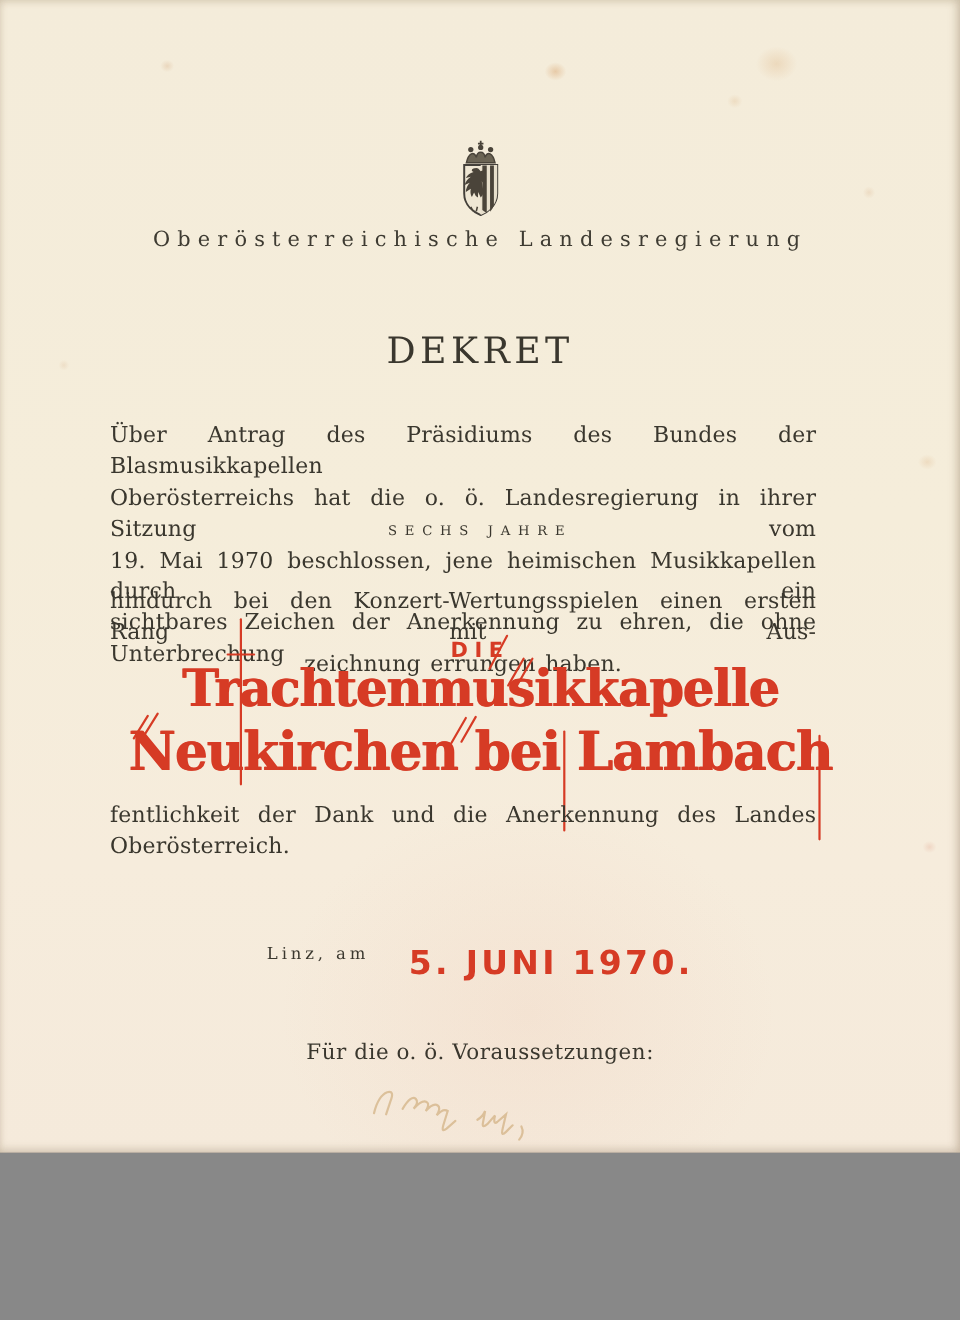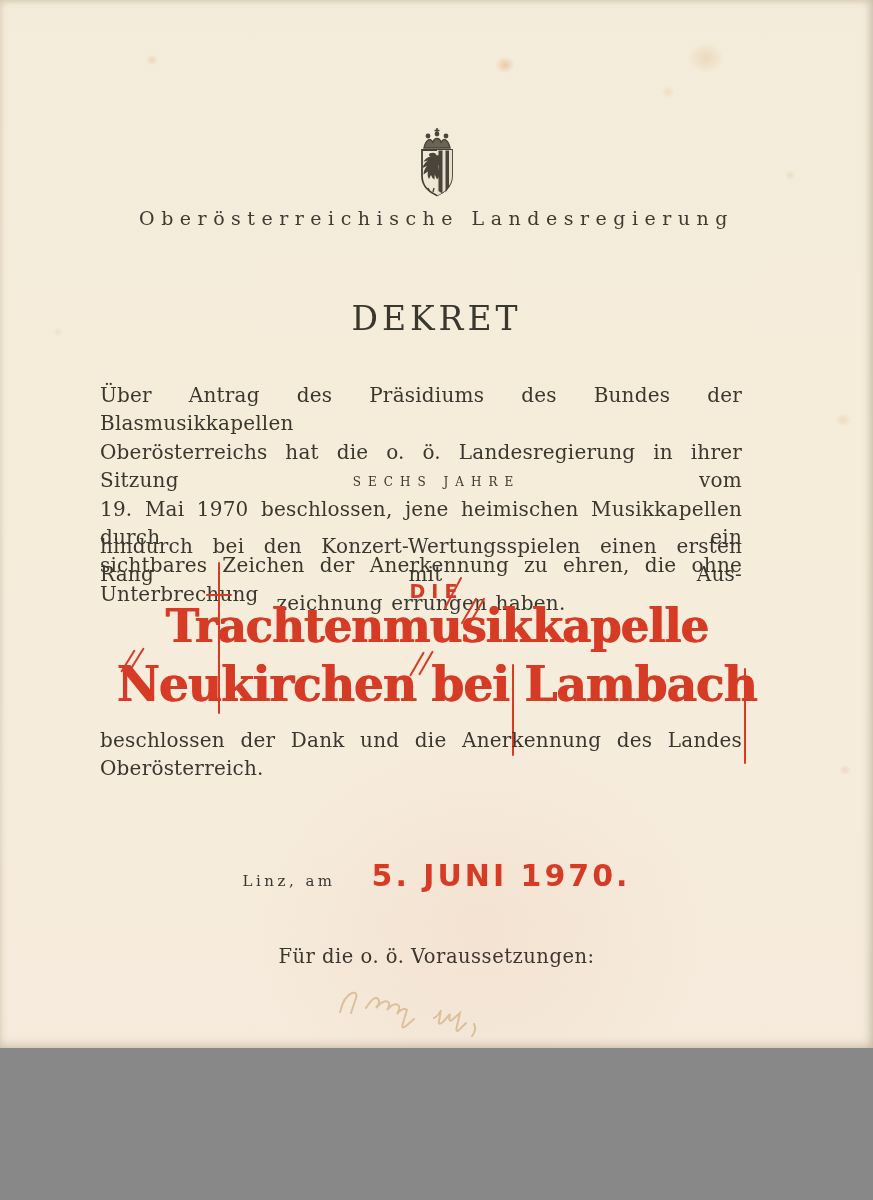--- a/index.html
+++ b/index.html
@@ -48,21 +48,21 @@
     font-weight:bold;
     text-shadow:1px 0 0 currentColor;
     transform:scaleY(1.04);
     white-space:nowrap;
   }
   .name1{top:599px;font-size:45px;letter-spacing:-1px;}
   .name2{top:656px;font-size:47px;letter-spacing:-1px;}
   .p3{top:726px;}
   .dateline{
     top:858px;left:0;right:0;
-    display:flex;justify-content:center;align-items:flex-end;gap:36px;
+    display:flex;justify-content:center;align-items:flex-start;gap:36px;
   }
   .date-place{font-size:15px;letter-spacing:3.5px;color:#3a372e;padding-bottom:3px;}
   .date-value{
     font-family:"DejaVu Sans","Liberation Sans",sans-serif;
     font-size:30px;font-weight:bold;letter-spacing:3px;
   }
   .for-line{top:945px;font-size:19.5px;letter-spacing:.5px;}
   .signer{top:1063px;font-size:16.5px;letter-spacing:1px;}
   .crest{top:126px;left:0;right:0;display:flex;justify-content:center;}
   .sig{top:978px;left:0;right:0;display:flex;justify-content:center;}
@@ -135,21 +135,21 @@
   <div class="stroke s5a"></div>
   <div class="stroke s5b"></div>
   <div class="stroke s6"></div>
   <div class="stroke s7"></div>
 
   <div class="abs centered red die">DIE</div>
   <div class="abs centered red fraktur name1">Trachtenmusikkapelle</div>
   <div class="abs centered red fraktur name2">Neukirchen bei Lambach</div>
 
   <div class="abs col body-text p3">
-    <div class="line-just">beschlossen der Dank und die Anerkennung des Landes Oberösterreich.</div>
+    <div class="line-just">fentlichkeit der Dank und die Anerkennung des Landes Oberösterreich.</div>
   </div>
 
   <div class="abs dateline">
     <span class="date-place">Linz, am</span>
     <span class="date-value red">5. JUNI 1970.</span>
   </div>
 
   <div class="abs centered for-line">Für die o. ö. Voraussetzungen:</div>
 
   <div class="abs sig">

